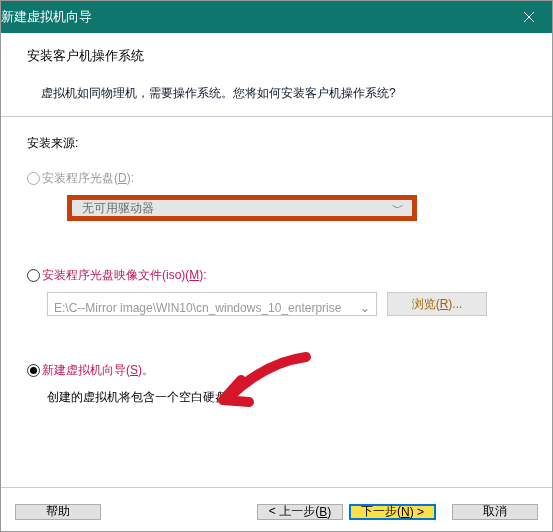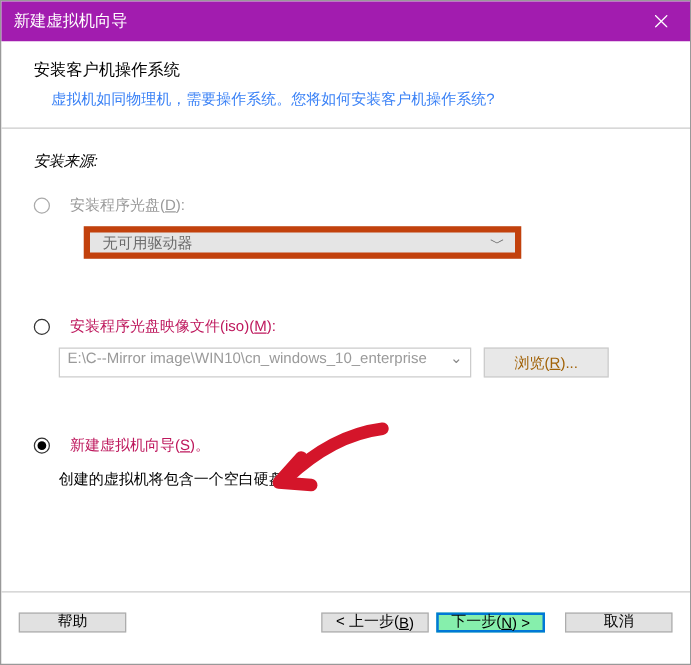--- a/index.html
+++ b/index.html
@@ -7,54 +7,53 @@
     margin: 0;
     font-family: "Microsoft YaHei", "Segoe UI", sans-serif;
     font-size: 12px;
     background: #fff;
     width: 553px;
     height: 532px;
     overflow: hidden;
     border: 1px solid #999;
   }
   .titlebar {
-    background: #a21caf;
+    background: #0f766e;
     color: #fff;
     height: 32px;
     display: flex;
     align-items: center;
     justify-content: space-between;
-    padding-left: 10px;
   }
   .titlebar-title { font-size: 13px; }
   .close-btn {
     width: 46px;
     height: 32px;
     display: flex;
     align-items: center;
     justify-content: center;
     cursor: pointer;
   }
   .close-btn svg { stroke: #fff; stroke-width: 1; }
   .header {
     padding: 14px 26px 14px 26px;
     border-bottom: 1px solid #ccc;
   }
   .header-title { font-weight: normal; font-size: 13px; color: #000; }
-  .header-sub { margin-top: 6px; padding-left: 14px; color: #3b82f6; font-size: 12px; }
+  .header-sub { margin-top: 20px; padding-left: 14px; color: #0f172a; font-size: 12px; }
   .content {
     padding: 18px 26px 10px 26px;
     position: relative;
     height: 370px;
   }
-  .source-label { color: #000; margin-bottom: 18px; font-style: italic; }
+  .source-label { color: #000; margin-bottom: 18px; }
   .option-row {
     display: flex;
     align-items: center;
-    gap: 16px;
+    gap: 2px;
     margin-bottom: 8px;
   }
   .radio {
     width: 13px; height: 13px;
     border: 1px solid #333;
     border-radius: 50%;
     display: inline-flex;
     align-items: center;
     justify-content: center;
     flex-shrink: 0;
@@ -87,21 +86,21 @@
     align-items: center;
   }
   .file-input {
     width: 330px;
     height: 24px;
     border: 1px solid #ccc;
     background: #fff;
     color: #9a9a9a;
     padding: 0 20px 0 6px;
     display: flex;
-    align-items: flex-start;
+    align-items: flex-end;
     overflow: hidden;
     white-space: nowrap;
     position: relative;
   }
   .file-input .chev {
     position: absolute;
     right: 6px;
     color: #888;
   }
   .browse-btn {
@@ -141,21 +140,21 @@
     background: #e1e1e1;
     display: flex;
     align-items: center;
     justify-content: center;
     padding: 0 10px;
     cursor: pointer;
     font-size: 12px;
   }
   .btn.primary {
     border: 2px solid #0078d7;
-    background: #86efac;
+    background: #fde047;
   }
   .btn + .btn { margin-left: 6px; }
   .btn.cancel { margin-left: 16px; }
   u { text-decoration: underline; }
 </style>
 </head>
 <body>
 
 <div class="titlebar">
   <span class="titlebar-title">新建虚拟机向导</span>

